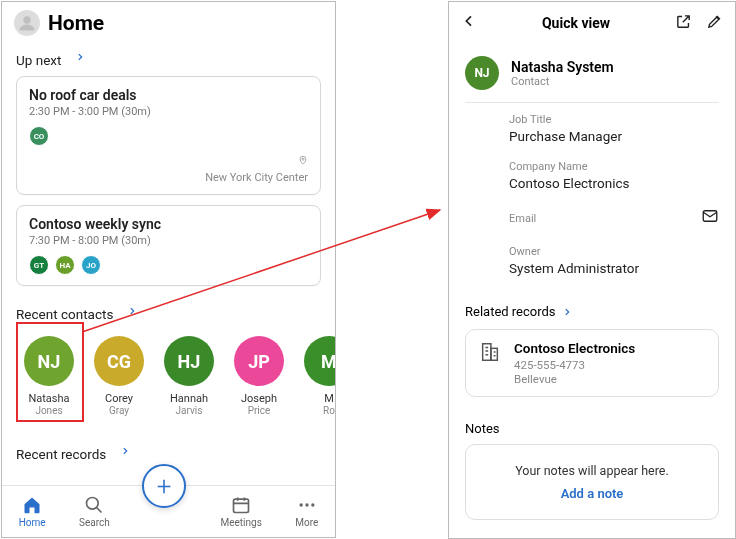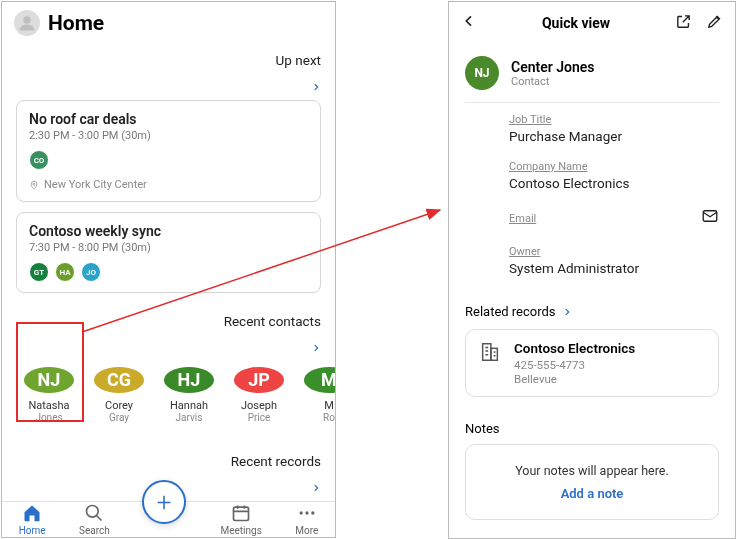--- a/index.html
+++ b/index.html
@@ -5,29 +5,29 @@
   * { box-sizing: border-box; margin: 0; padding: 0; font-family: -apple-system, "Segoe UI", Roboto, Arial, sans-serif; }
   body { width: 736px; height: 539px; background: #fff; display: flex; overflow: hidden; }
   .phone { position: relative; border: 1px solid #bbb; background: #fff; display: flex; flex-direction: column; }
   .phone-left { width: 335px; height: 537px; margin: 1px 0 1px 1px; }
   .phone-right { width: 288px; height: 538px; margin: 1px 0 1px auto; }
 
   
   .hdr { display: flex; align-items: center; padding: 8px 12px 6px; }
   .hdr .avatar-gray { width: 26px; height: 26px; border-radius: 50%; background: #ddd; display: flex; align-items: center; justify-content: center; margin-right: 8px; }
   .hdr h1 { font-size: 21px; font-weight: 700; }
-  .section-title-row { display: flex; align-items: flex-end; padding: 10px 14px 8px; gap: 14px; flex-direction: column; }
+  .section-title-row { display: flex; align-items: flex-start; padding: 10px 14px 8px; gap: 14px; }
   .section-title-row .lbl { font-size: 13.5px; color: #222; }
   .chev-blue { color: #2a6fc9; }
   .card { margin: 0 14px 10px; border: 1px solid #d6d6d6; border-radius: 8px; padding: 10px 12px; box-shadow: 0 1px 0 rgba(0,0,0,0.02); }
   .card .t { font-size: 14px; font-weight: 600; color: #222; }
   .card .time { font-size: 11px; color: #777; margin-top: 2px; }
   .chips { display: flex; gap: 6px; margin-top: 8px; align-items: center; }
   .chip { width: 20px; height: 20px; border-radius: 50%; display: flex; align-items: center; justify-content: center; font-size: 8px; color: #fff; font-weight: 600; border:1px solid #fff; }
-  .loc { display: flex; align-items: flex-end; gap: 5px; margin-top: 8px; font-size: 11px; color: #8a8a8a; }
+  .loc { display: flex; align-items: flex-end; gap: 5px; margin-top: 8px; font-size: 11px; color: #8a8a8a; flex-direction: column; }
 
   .contacts-scroll { display: flex; gap: 16px; padding: 6px 14px 2px 20px; overflow: hidden; }
   .contact { display: flex; flex-direction: column; align-items: center; width: 54px; flex: 0 0 auto; }
   .cava { width: 50px; height: 50px; border-radius: 50%; display: flex; align-items: center; justify-content: center; color: #fff; font-size: 18px; font-weight: 700; }
   .cname { font-size: 11px; color: #333; margin-top: 6px; }
   .csub { font-size: 10px; color: #888; }
   .sel-box { position: absolute; border: 2px solid #e32b2b; pointer-events: none; }
 
   .tabbar { margin-top: auto; border-top: 1px solid #e2e2e2; display: flex; justify-content: space-around; align-items: center; height: 52px; position: relative; }
   .tab { display: flex; flex-direction: column; align-items: center; gap: 2px; color: #666; font-size: 10px; }
@@ -36,21 +36,21 @@
 
   
   .rhdr { display: flex; align-items: center; height: 42px; padding: 0 12px; }
   .rhdr .title { flex: 1; text-align: center; font-size: 14px; font-weight: 700; }
   .ridrow { display: flex; align-items: center; padding: 12px 16px; gap: 12px; }
   .ridrow .ava { width: 34px; height: 34px; border-radius: 50%; background: #4a8a2a; display: flex; align-items: center; justify-content: center; color:#fff; font-size: 12px; font-weight: 700; }
   .ridrow .name { font-size: 14px; font-weight: 600; }
   .ridrow .type { font-size: 11px; color: #888; }
   .rsep { border-top: 1px solid #e6e6e6; margin: 0 16px; }
   .field { padding: 8px 0; }
-  .field .flabel { font-size: 11px; color: #8a8a8a; text-decoration: underline; }
+  .field .flabel { font-size: 11px; color: #8a8a8a; }
   .field .fval { font-size: 13.5px; color: #222; margin-top: 2px; }
   .fields { padding: 2px 16px 6px 60px; }
   .field-email { display: flex; align-items: center; justify-content: space-between; }
   .rel-row { display:flex; align-items:center; gap:6px; padding: 14px 16px 8px; }
   .rel-row .lbl { font-size: 13px; }
   .rel-card { margin: 2px 16px 6px; border: 1px solid #dedede; border-radius: 10px; padding: 10px 12px; display:flex; gap:12px; align-items: flex-start; }
   .rel-icon { width: 24px; height: 24px; display:flex; align-items:center; justify-content:center; color:#555; }
   .rel-text .rt { font-size: 13.5px; font-weight: 600; }
   .rel-text .rs { font-size: 11.5px; color: #888; margin-top:2px; }
   .rel-text .rc { font-size: 11.5px; color: #888; }
@@ -124,21 +124,21 @@
       <div class="cava" style="background:#c9aa2a">CG</div>
       <div class="cname">Corey</div>
       <div class="csub">Gray</div>
     </div>
     <div class="contact">
       <div class="cava" style="background:#3a8a2a">HJ</div>
       <div class="cname">Hannah</div>
       <div class="csub">Jarvis</div>
     </div>
     <div class="contact">
-      <div class="cava" style="background:#ef4444">JP</div>
+      <div class="cava" style="background:#ec4899">JP</div>
       <div class="cname">Joseph</div>
       <div class="csub">Price</div>
     </div>
     <div class="contact">
       <div class="cava" style="background:#3a8f2a">M</div>
       <div class="cname">M</div>
       <div class="csub">Ro</div>
     </div>
   </div>
 
@@ -204,21 +204,21 @@
         <svg width="17" height="17" viewBox="0 0 24 24" fill="none" stroke="#222" stroke-width="2">
             <path d="M4 20l4-1 11-11-3-3L5 16l-1 4zM14 5l3 3"></path>
           </svg>
       </div>
     </div>
   </div>
 
   <div class="ridrow">
     <div class="ava">NJ</div>
     <div>
-      <div class="name">Center Jones</div>
+      <div class="name">Natasha System</div>
       <div class="type">Contact</div>
     </div>
   </div>
   <div class="rsep"></div>
 
   <div class="fields">
     <div class="field">
       <div class="flabel">Job Title</div>
       <div class="fval">Purchase Manager</div>
     </div>

